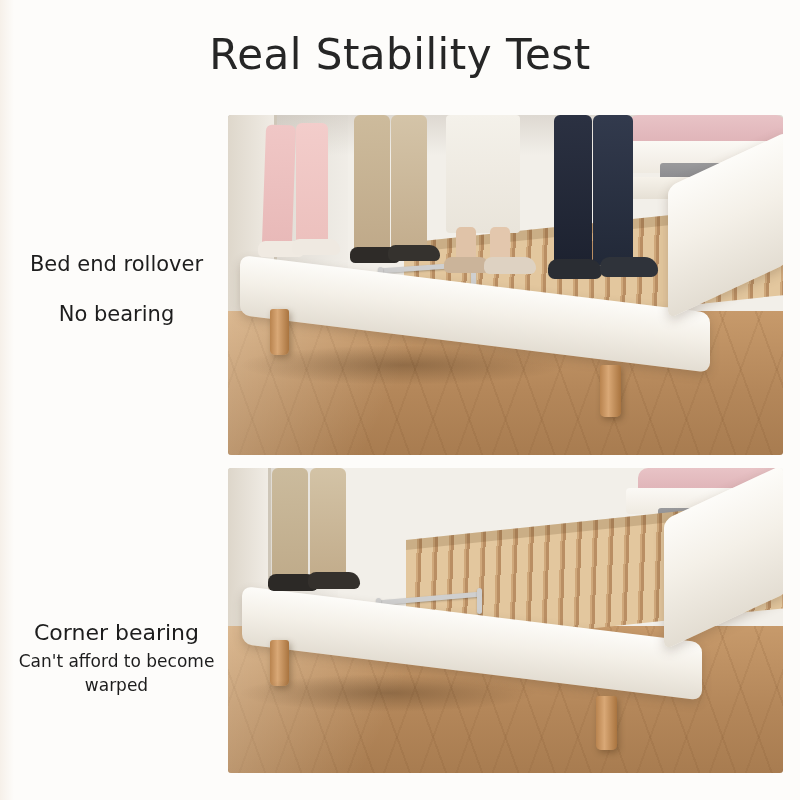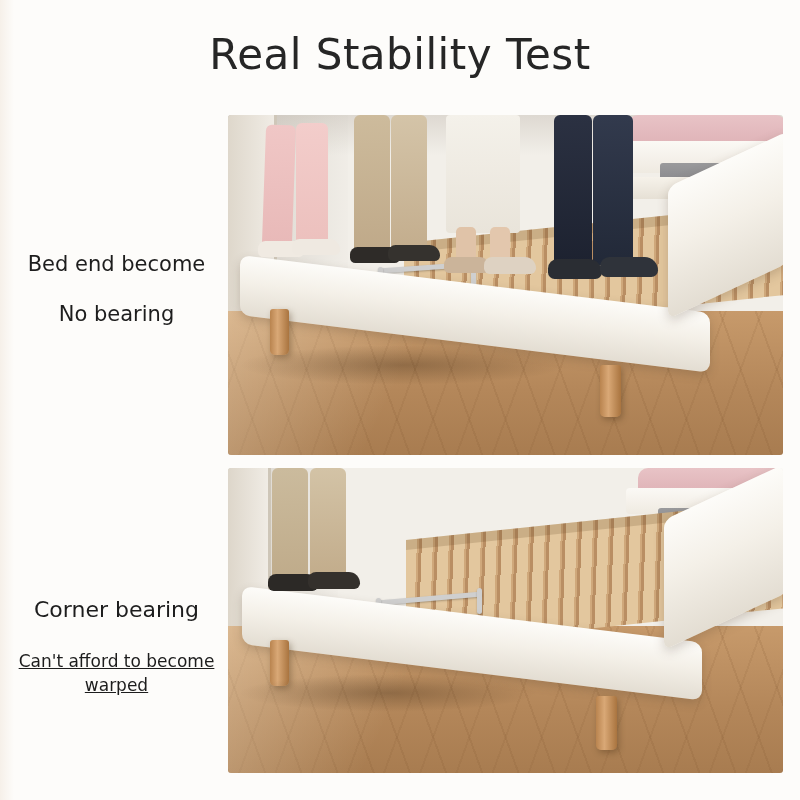--- a/index.html
+++ b/index.html
@@ -149,22 +149,22 @@
   
   .caption {
     position: absolute;
     color: #1d1d1d;
     font-family: "DejaVu Sans", sans-serif;
     text-align: center;
     line-height: 1.35;
   }
   #cap-top-l1 { left: 14px; top: 250px; width: 205px; font-size: 21px; }
   #cap-top-l2 { left: 14px; top: 300px; width: 205px; font-size: 21px; }
-  #cap-bot-l1 { left: 14px; top: 595px; width: 205px; font-size: 22px; }
-  #cap-bot-l2 { left: 14px; top: 650px; width: 205px; font-size: 17px; line-height: 1.4; text-decoration: underline; }
+  #cap-bot-l1 { left: 14px; top: 618px; width: 205px; font-size: 22px; }
+  #cap-bot-l2 { left: 14px; top: 650px; width: 205px; font-size: 17px; line-height: 1.4; }
 </style>
 </head>
 <body>
 
 <div class="page">
 
   <div class="title">Real Stability Test</div>
 
   <div class="photo" id="photo-top">
 
@@ -252,18 +252,18 @@
     <div class="leg" style="left:368px;top:228px;width:21px;height:54px;"></div>
 
     <div class="pants" style="left:44px;top:0;width:36px;height:112px;background:linear-gradient(to bottom,#cbbb9d,#bfab8a);"></div>
     <div class="pants" style="left:82px;top:0;width:36px;height:110px;background:linear-gradient(to bottom,#d3c3a6,#c2ac8b);"></div>
     <div class="shoe" style="left:40px;top:106px;width:50px;height:17px;background:#2c2926;"></div>
     <div class="shoe" style="left:80px;top:104px;width:52px;height:17px;background:#34302c;"></div>
 
     <div class="shadow-blob" style="left:10px;top:206px;width:300px;height:38px;"></div>
   </div>
 
-  <div class="caption" id="cap-top-l1">Bed end become</div>
+  <div class="caption" id="cap-top-l1">Bed end rollover</div>
   <div class="caption" id="cap-top-l2">No bearing</div>
   <div class="caption" id="cap-bot-l1">Corner bearing</div>
   <div class="caption" id="cap-bot-l2">Can't afford to become warped</div>
 
 </div>
 
 </body></html>

